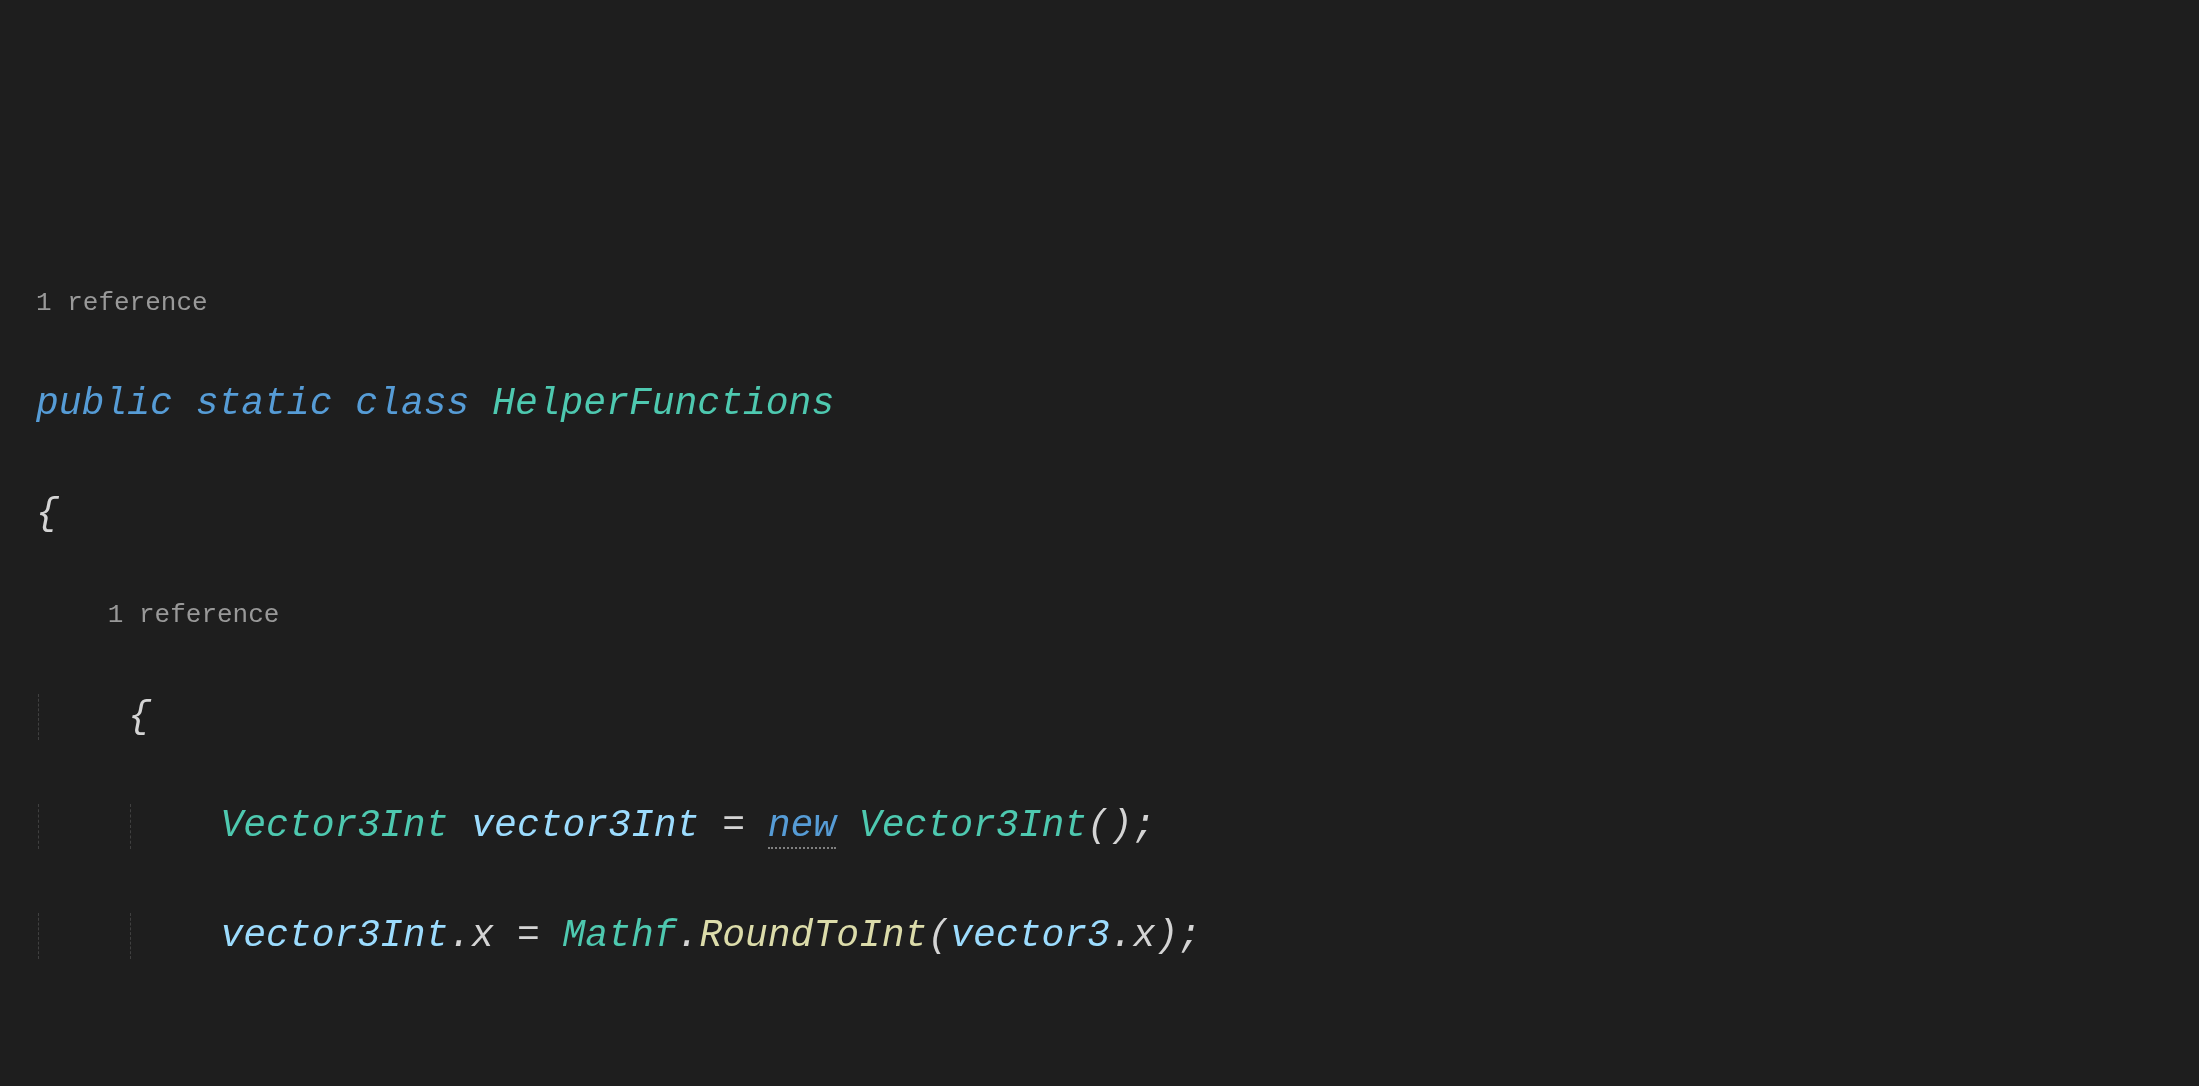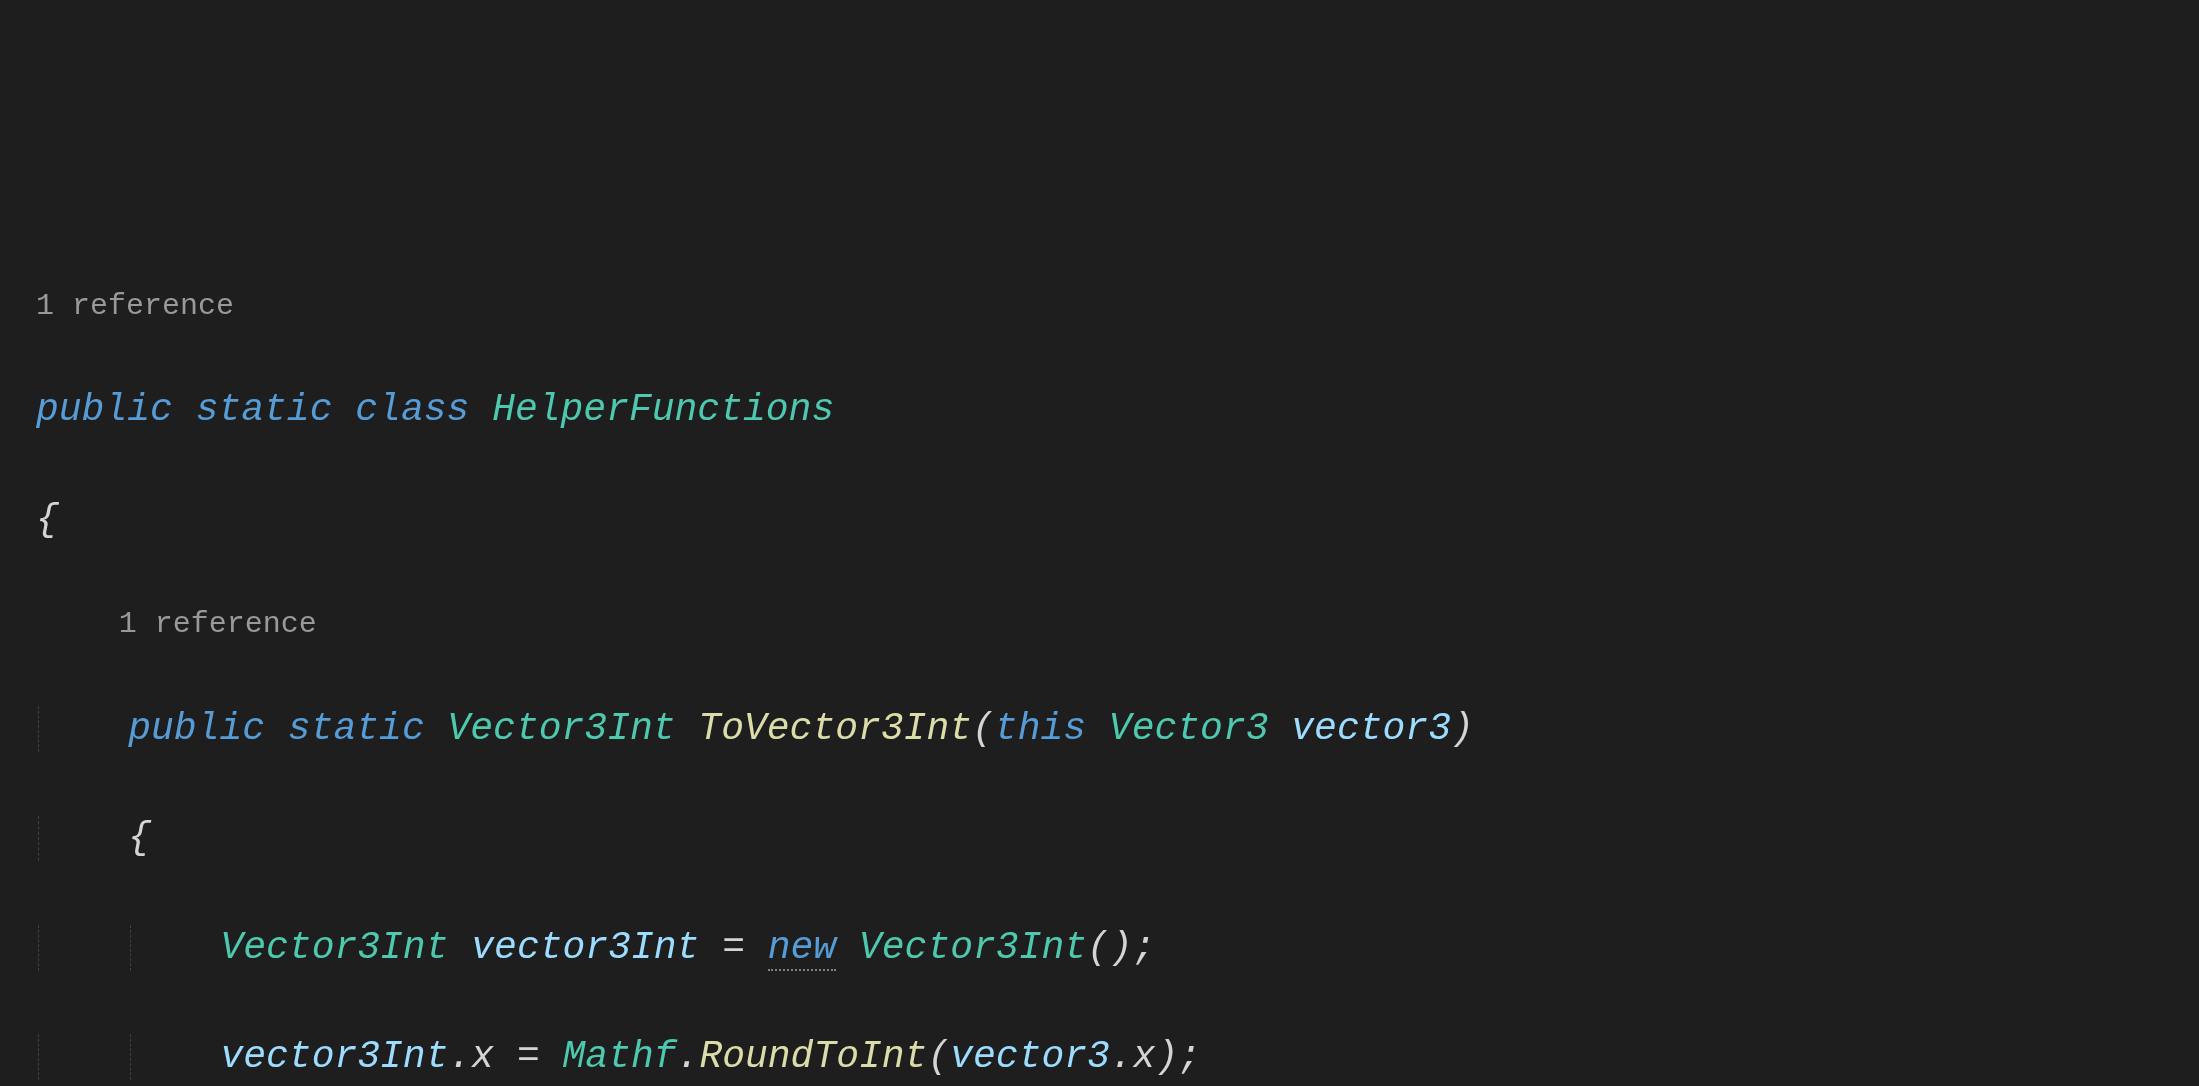--- a/index.html
+++ b/index.html
@@ -24,21 +24,21 @@
     line-height: 1.44;
     color: var(--text);
     white-space: pre;
     overflow-x: auto;
   }
   .editor {
     padding: 10px 0 20px 36px;
   }
   .codelens {
     color: var(--codelens);
-    font-size: 30px;
+    font-size: 26px;
     line-height: 1.5;
     display: block;
   }
   .kw       { color: var(--keyword-blue); }
   .type     { color: var(--type-teal); }
   .method   { color: var(--method-yellow); }
   .ident    { color: var(--identifier); }
   .brace    { color: var(--brace); }
   .punct    { color: var(--text); }
   .guide {
@@ -68,21 +68,20 @@
 </head>
 <body>
 
 
 
 <div class="editor">
 <span class="codelens codelens-pad">1 reference</span>
 <span class="line"><span class="kw">public</span> <span class="kw">static</span> <span class="kw">class</span> <span class="type">HelperFunctions</span></span>
 <span class="line"><span class="brace">{</span></span>
 <span class="codelens codelens-pad2">1 reference</span>
-<span class="line"><span class="guide"></span>    <span class="kw">public</span> <span class="kw">static</span> <span class="type">Vector3Int</span> <span class="method">ToVector3Int</span><span class="punct">(</span><span class="kw">this</span> <span class="type">Vector3</span> <span class="ident">vector3</span><span class="punct">)</span></span>
 <span class="line"><span class="guide"></span>    <span class="brace">{</span></span>
 <span class="line"><span class="guide"></span>    <span class="guide"></span>    <span class="type">Vector3Int</span> <span class="ident">vector3Int</span> <span class="punct">=</span> <span class="kw dots-under">new</span> <span class="type">Vector3Int</span><span class="punct">()</span><span class="punct">;</span></span>
 <span class="line"><span class="guide"></span>    <span class="guide"></span>    <span class="ident">vector3Int</span><span class="punct">.</span><span class="punct">x</span> <span class="punct">=</span> <span class="type">Mathf</span><span class="punct">.</span><span class="method">RoundToInt</span><span class="punct">(</span><span class="ident">vector3</span><span class="punct">.</span><span class="punct">x</span><span class="punct">)</span><span class="punct">;</span></span>
 
 
 
 
 
 
 </div>

